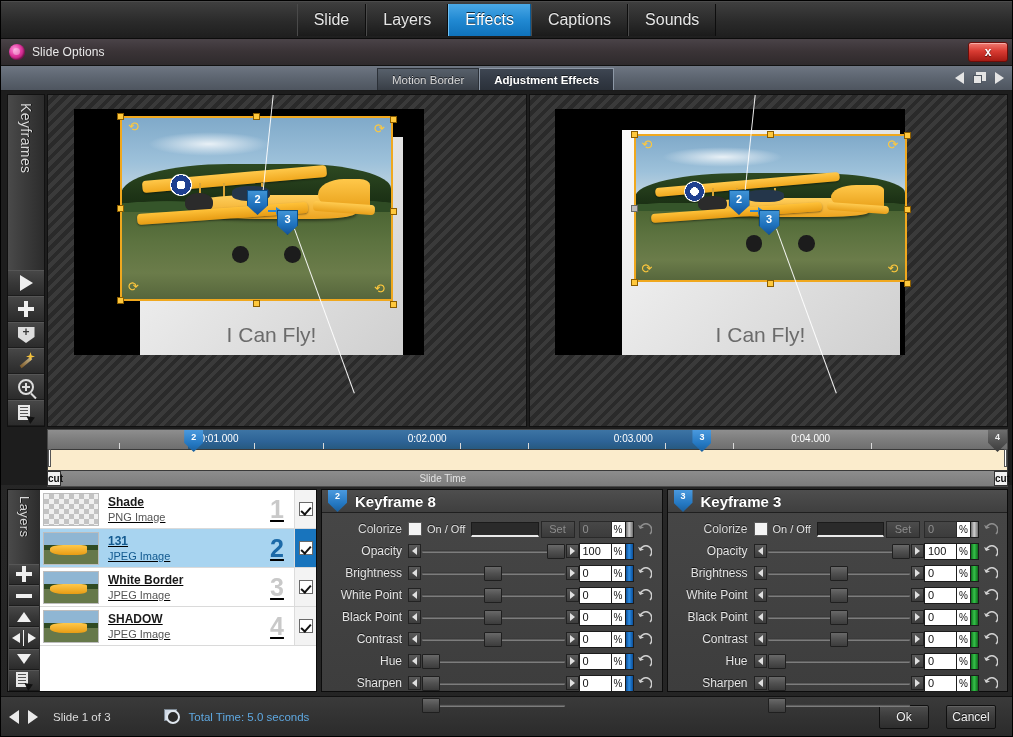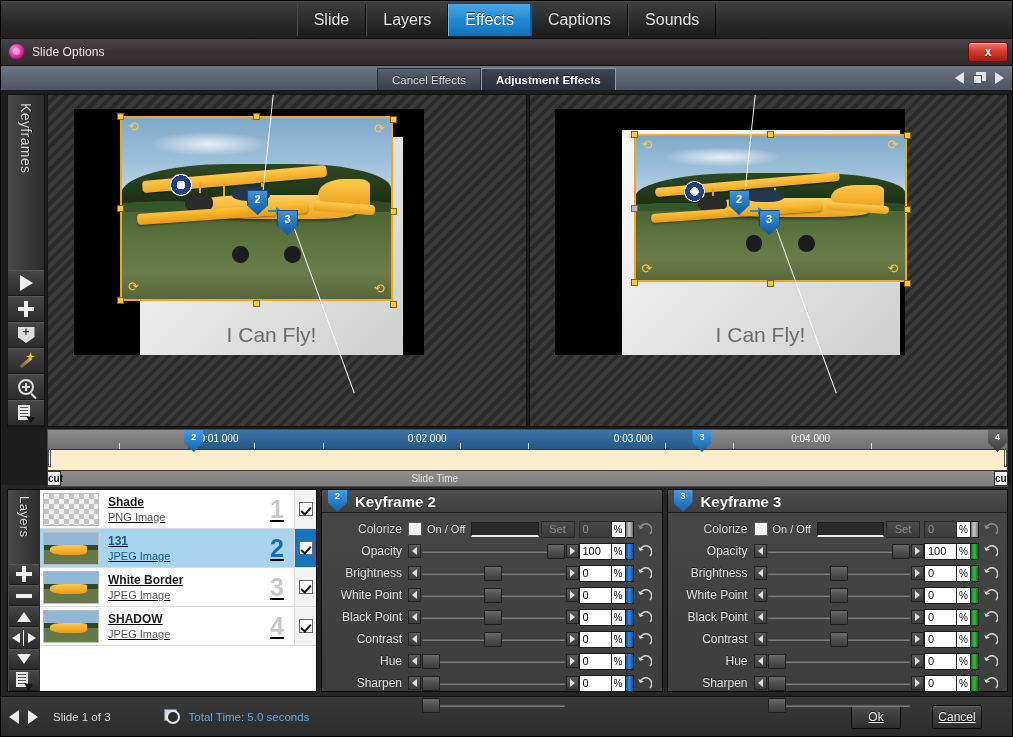--- a/index.html
+++ b/index.html
@@ -249,21 +249,21 @@
     position:absolute; left:0;right:0; top:20px; height:22px;
     background:#fbeccc; border:1px solid #3a3a3a;
   }
   #tl-foot {
     position:absolute; left:0;right:0; top:42px; height:16px;
     background:linear-gradient(180deg,#8d8d8d,#7c7c7c);
     border:1px solid #4a4a4a; border-top:none;
     display:flex; align-items:center;
   }
   #tl-foot .seg-slide {
-    position:absolute; left:8px; height:100%;
+    position:absolute; left:16px; height:100%;
     background:linear-gradient(180deg,#8d8d8d,#7c7c7c);
     display:flex; align-items:center; justify-content:center;
     color:#e2e2e2; font-size:10px;
   }
   #tl-foot .seg-trans {
     position:absolute; right:0; height:100%;
     background:linear-gradient(180deg,#7e7e7e,#6e6e6e);
     display:flex; align-items:center; justify-content:center;
     color:#b9b9b9; font-size:10px;
   }
@@ -384,23 +384,22 @@
   #sb-slide { color:#dcdcdc; font-size:11.5px; margin-left:6px; }
   #sb-clock { position:relative; width:16px;height:15px; margin-left:44px; }
   #sb-clock::before{content:"";position:absolute;left:0;top:0;width:11px;height:10px;background:#cfd8e4;border:1px solid #7d8893;}
   #sb-clock::after{content:"";position:absolute;right:0;bottom:0;width:10px;height:10px;border:2px solid #dfe6ee;border-radius:50%;background:#2b2b2b;}
   #sb-total { color:#5fa8e0; font-size:11.5px; }
   #sb-spacer { flex:1 1 auto; }
   .dlgbtn {
     width:50px;height:24px; border:1px solid #101010; border-radius:2px;
     background:linear-gradient(180deg,#4e4e4e 0%,#3b3b3b 50%,#2d2d2d 100%);
     color:#f0f0f0; font-size:12px; display:flex;align-items:center;justify-content:center;
-    text-shadow:0 -1px 0 rgba(0,0,0,.7); margin-right:22px;
+    text-shadow:0 -1px 0 rgba(0,0,0,.7); margin-right:8px;
     box-shadow:inset 0 1px 0 rgba(255,255,255,.12);
-    text-decoration:underline;
   }
 </style>
 </head>
 <body>
 
 <div id="window">
 
   <div id="tabbar">
     <div class="spacer"></div>
     <div class="mtab">Slide</div>
@@ -412,21 +411,21 @@
   </div>
 
   <div id="titlebar">
     <span class="app-icon"></span>
     <span id="title-text">Slide Options</span>
     <div id="close-btn">x</div>
   </div>
 
   <div id="subtabbar">
     <div class="sleft"></div>
-    <div class="stab">Cancel Effects</div>
+    <div class="stab">Motion Border</div>
     <div class="stab active">Adjustment Effects</div>
     <div id="subtab-nav">
       <span class="navarrow left"></span>
       <span class="navcopy">
           <i class="b1"></i>
           <i class="b2"></i>
         </span>
       <span class="navarrow right"></span>
     </div>
   </div>
@@ -665,21 +664,21 @@
               <span class="chk"></span>
             </div>
         </div>
 
       </div>
     </div>
 
     <div class="kf-panel">
       <div class="kf-head">
         <span class="kf-badge">2</span>
-        <span class="kf-title">Keyframe 2</span>
+        <span class="kf-title">Keyframe 8</span>
       </div>
       <div class="kf-rows">
         <div class="kf-row disabled">
           <span class="rlabel">Colorize</span>
           <span class="swatch"></span>
           <span class="onoff">On / Off</span>
           <span class="colorfield"></span>
           <span class="setbtn">Set</span>
           <span class="valbox dim" style="margin-left:4px;">0</span>
           <span class="pctbox">%</span>

